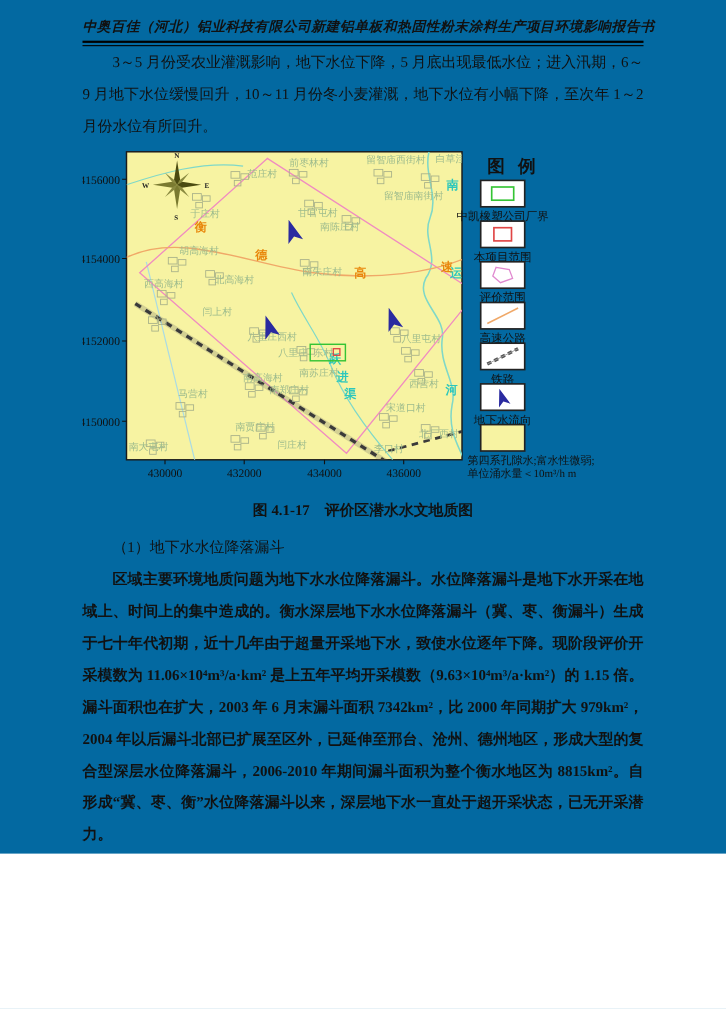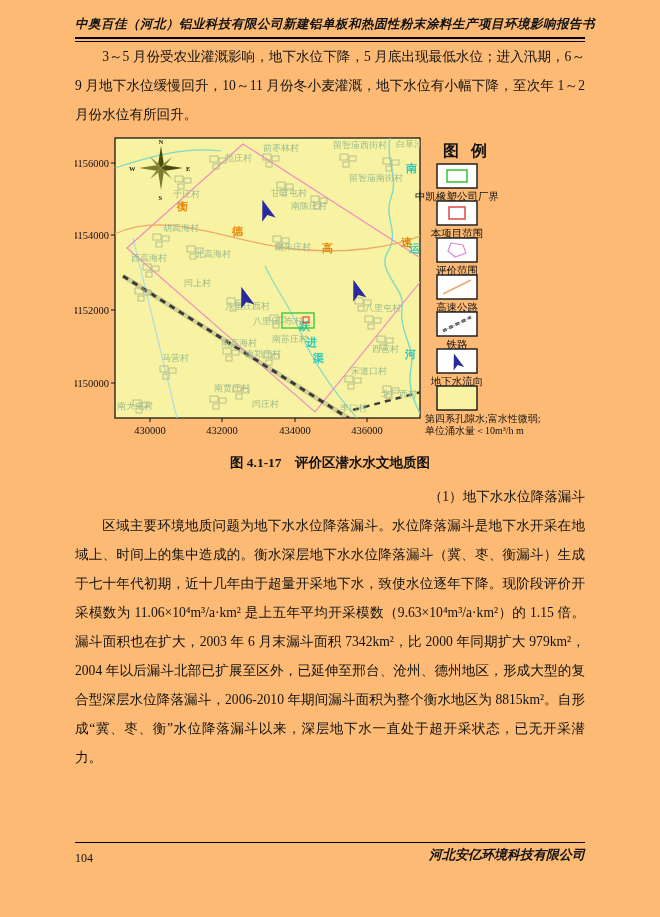--- a/index.html
+++ b/index.html
@@ -1,29 +1,29 @@
 <!DOCTYPE html>
 <html><head>
 <meta charset="utf-8">
 <style>
   html,body{margin:0;padding:0;background:#ffffff;}
   body{width:660px;height:917px;font-family:"Liberation Serif",serif;color:#111;}
-  .page{position:relative;width:660px;height:917px;overflow:hidden;background:#fdba74;}
+  .page{position:relative;width:660px;height:776px;overflow:hidden;background:#0369a1;}
   .content{padding:16px 75px 0 75px;}
   .doc-header{font-size:12.5px;font-weight:bold;font-style:italic;text-align:center;
     letter-spacing:.5px;white-space:nowrap;}
   .header-rule{margin-top:4px;height:2px;border-top:2.5px solid #000;border-bottom:1.5px solid #000;}
   p.body{font-size:13.6px;line-height:29px;text-align:justify;text-indent:2em;margin:0;}
   .p-first{margin-top:13px;}
   .figure{margin-top:7px;}
   .fig-caption{text-align:center;font-weight:bold;font-size:13.5px;margin-top:1px;line-height:20px;}
   h2.sec{font-family:"Liberation Sans",sans-serif;font-size:17px;font-weight:bold;
     margin:8px 0 0 0;line-height:24px;letter-spacing:1px;}
-  p.sub{font-size:13.6px;line-height:28px;text-indent:2em;margin:10px 0 0 0;text-align:right;}
-  .p-long{margin-top:3px;}
+  p.sub{font-size:13.6px;line-height:28px;text-indent:2em;margin:10px 0 0 0;}
+  .p-long{margin-top:3px;font-weight:bold;}
   .doc-footer{position:absolute;left:75px;right:75px;top:842px;border-top:1.5px solid #000;}
   .pageno{float:left;font-size:12px;margin-top:8px;}
   .company{float:right;font-size:13px;font-style:italic;font-weight:bold;margin-top:3px;}
   
   svg text{font-family:"Liberation Serif",serif;}
   .tick{font-size:10.5px;fill:#111;}
   .vlabel{font-size:9px;fill:#9dbb8d;}
   .lg-title{font-size:16px;font-weight:bold;fill:#111;letter-spacing:4px;}
   .lg-label{font-size:10.5px;fill:#111;}
   .lg-label-sm{font-size:10px;fill:#111;}

